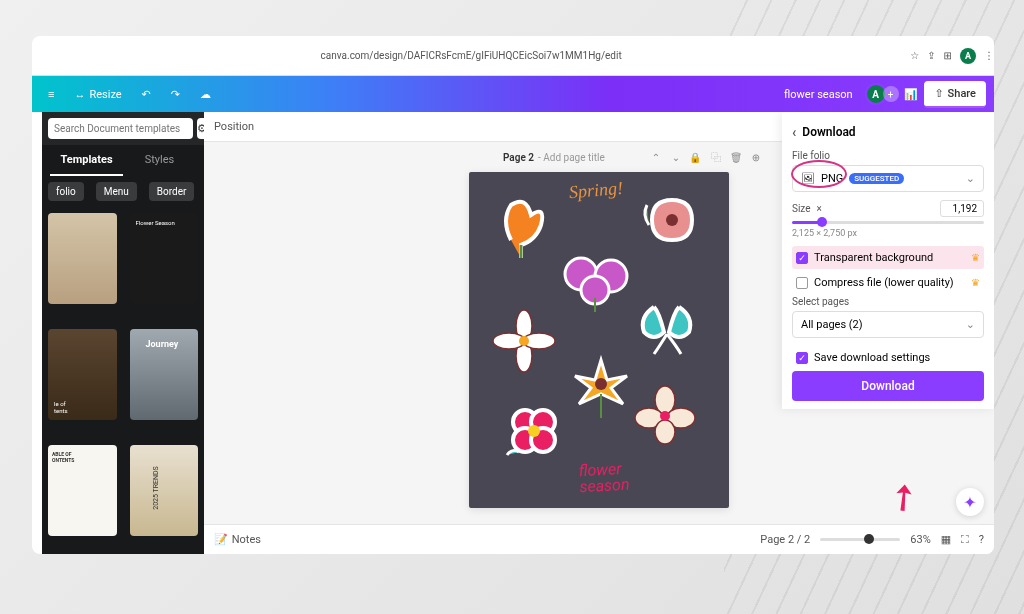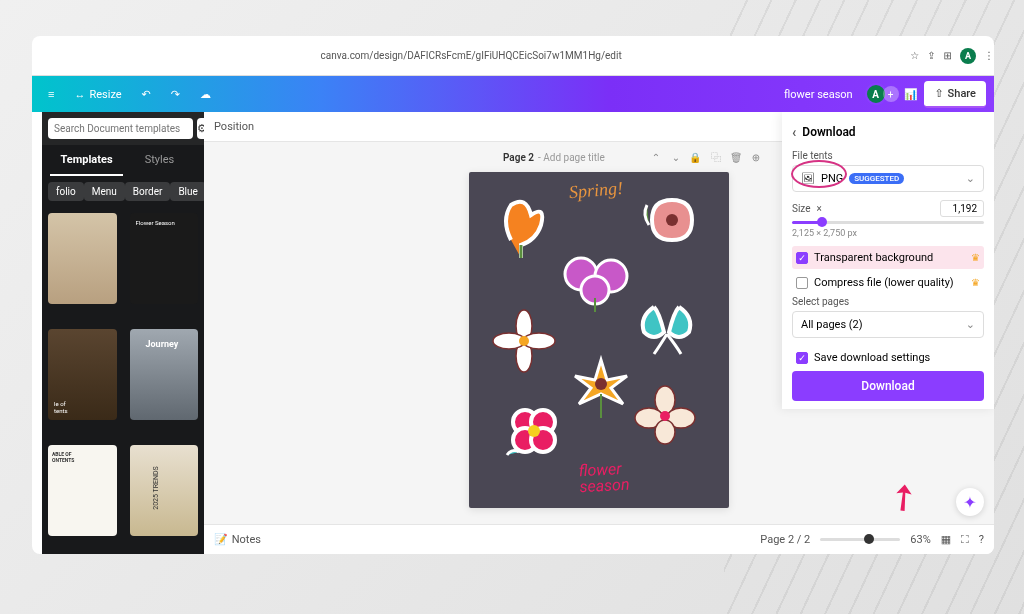--- a/index.html
+++ b/index.html
@@ -26,21 +26,21 @@
 
 .main-area { flex: 1; display: flex; overflow: hidden; position: relative; }
 
 .sidebar { width: 162px; background: #18191b; color: #fff; display: flex; flex-direction: column; overflow: hidden; margin-left: 10px; }
 .search-row { padding: 6px; display: flex; gap: 4px; background: #252627; }
 .search-input { flex: 1; background: #fff; color: #333; border: none; padding: 5px 6px; border-radius: 4px; font-size: 10px; }
 .filter-btn { width: 22px; background: #fff; border-radius: 4px; display: flex; align-items: center; justify-content: center; }
 .tab-row { display: flex; padding: 0 8px; font-size: 11px; }
 .tab { flex: 1; padding: 8px 4px; text-align: center; color: #999; border-bottom: 2px solid transparent; }
 .tab.active { color: #fff; border-bottom: 2px solid #fff; font-weight: 700; }
-.chip-row { display: flex; gap: 0; padding: 6px; overflow: hidden; }
+.chip-row { display: flex; gap: 12px; padding: 6px; overflow: hidden; }
 .chip { background: #3a3b3d; padding: 4px 8px; border-radius: 4px; font-size: 10px; white-space: nowrap; }
 .template-grid { flex: 1; padding: 6px; display: grid; grid-template-columns: 1fr 1fr; gap: 13px; overflow: hidden; }
 .template-card { background: #333; border-radius: 4px; aspect-ratio: 0.75; overflow: hidden; position: relative; }
 .tc1 { background: linear-gradient(180deg, #d4c4a8 0%, #b8a080 100%); }
 .tc2 { background: #1a1a1a; }
 .tc3 { background: linear-gradient(180deg, #5a4530 0%, #3a2a18 100%); }
 .tc4 { background: linear-gradient(180deg, #a0a8b0 0%, #606870 100%); }
 .tc5 { background: #f8f6f0; }
 .tc6 { background: linear-gradient(180deg, #e8e0d0 0%, #c8b890 100%); }
 .template-card .label { position: absolute; font-size: 6px; color: #333; padding: 2px; }
@@ -277,21 +277,21 @@
       <div class="magic-btn">
         <span>✦</span>
       </div>
     </div>
 
     <div class="download-panel">
       <div class="panel-header">
         <span class="back-chevron">‹</span>
         <span>Download</span>
       </div>
-      <div class="field-label">File tents</div>
+      <div class="field-label">File folio</div>
       <div class="filetype-select">
         <div class="filetype-circle"></div>
         <span>🖼</span>
         <span>PNG</span>
         <span class="suggested-badge">SUGGESTED</span>
         <span class="chevron-down">⌄</span>
       </div>
       <div class="size-row">
         <span class="field-label" style="margin:0">Size</span>
         <span class="field-label" style="margin:0">×</span>

